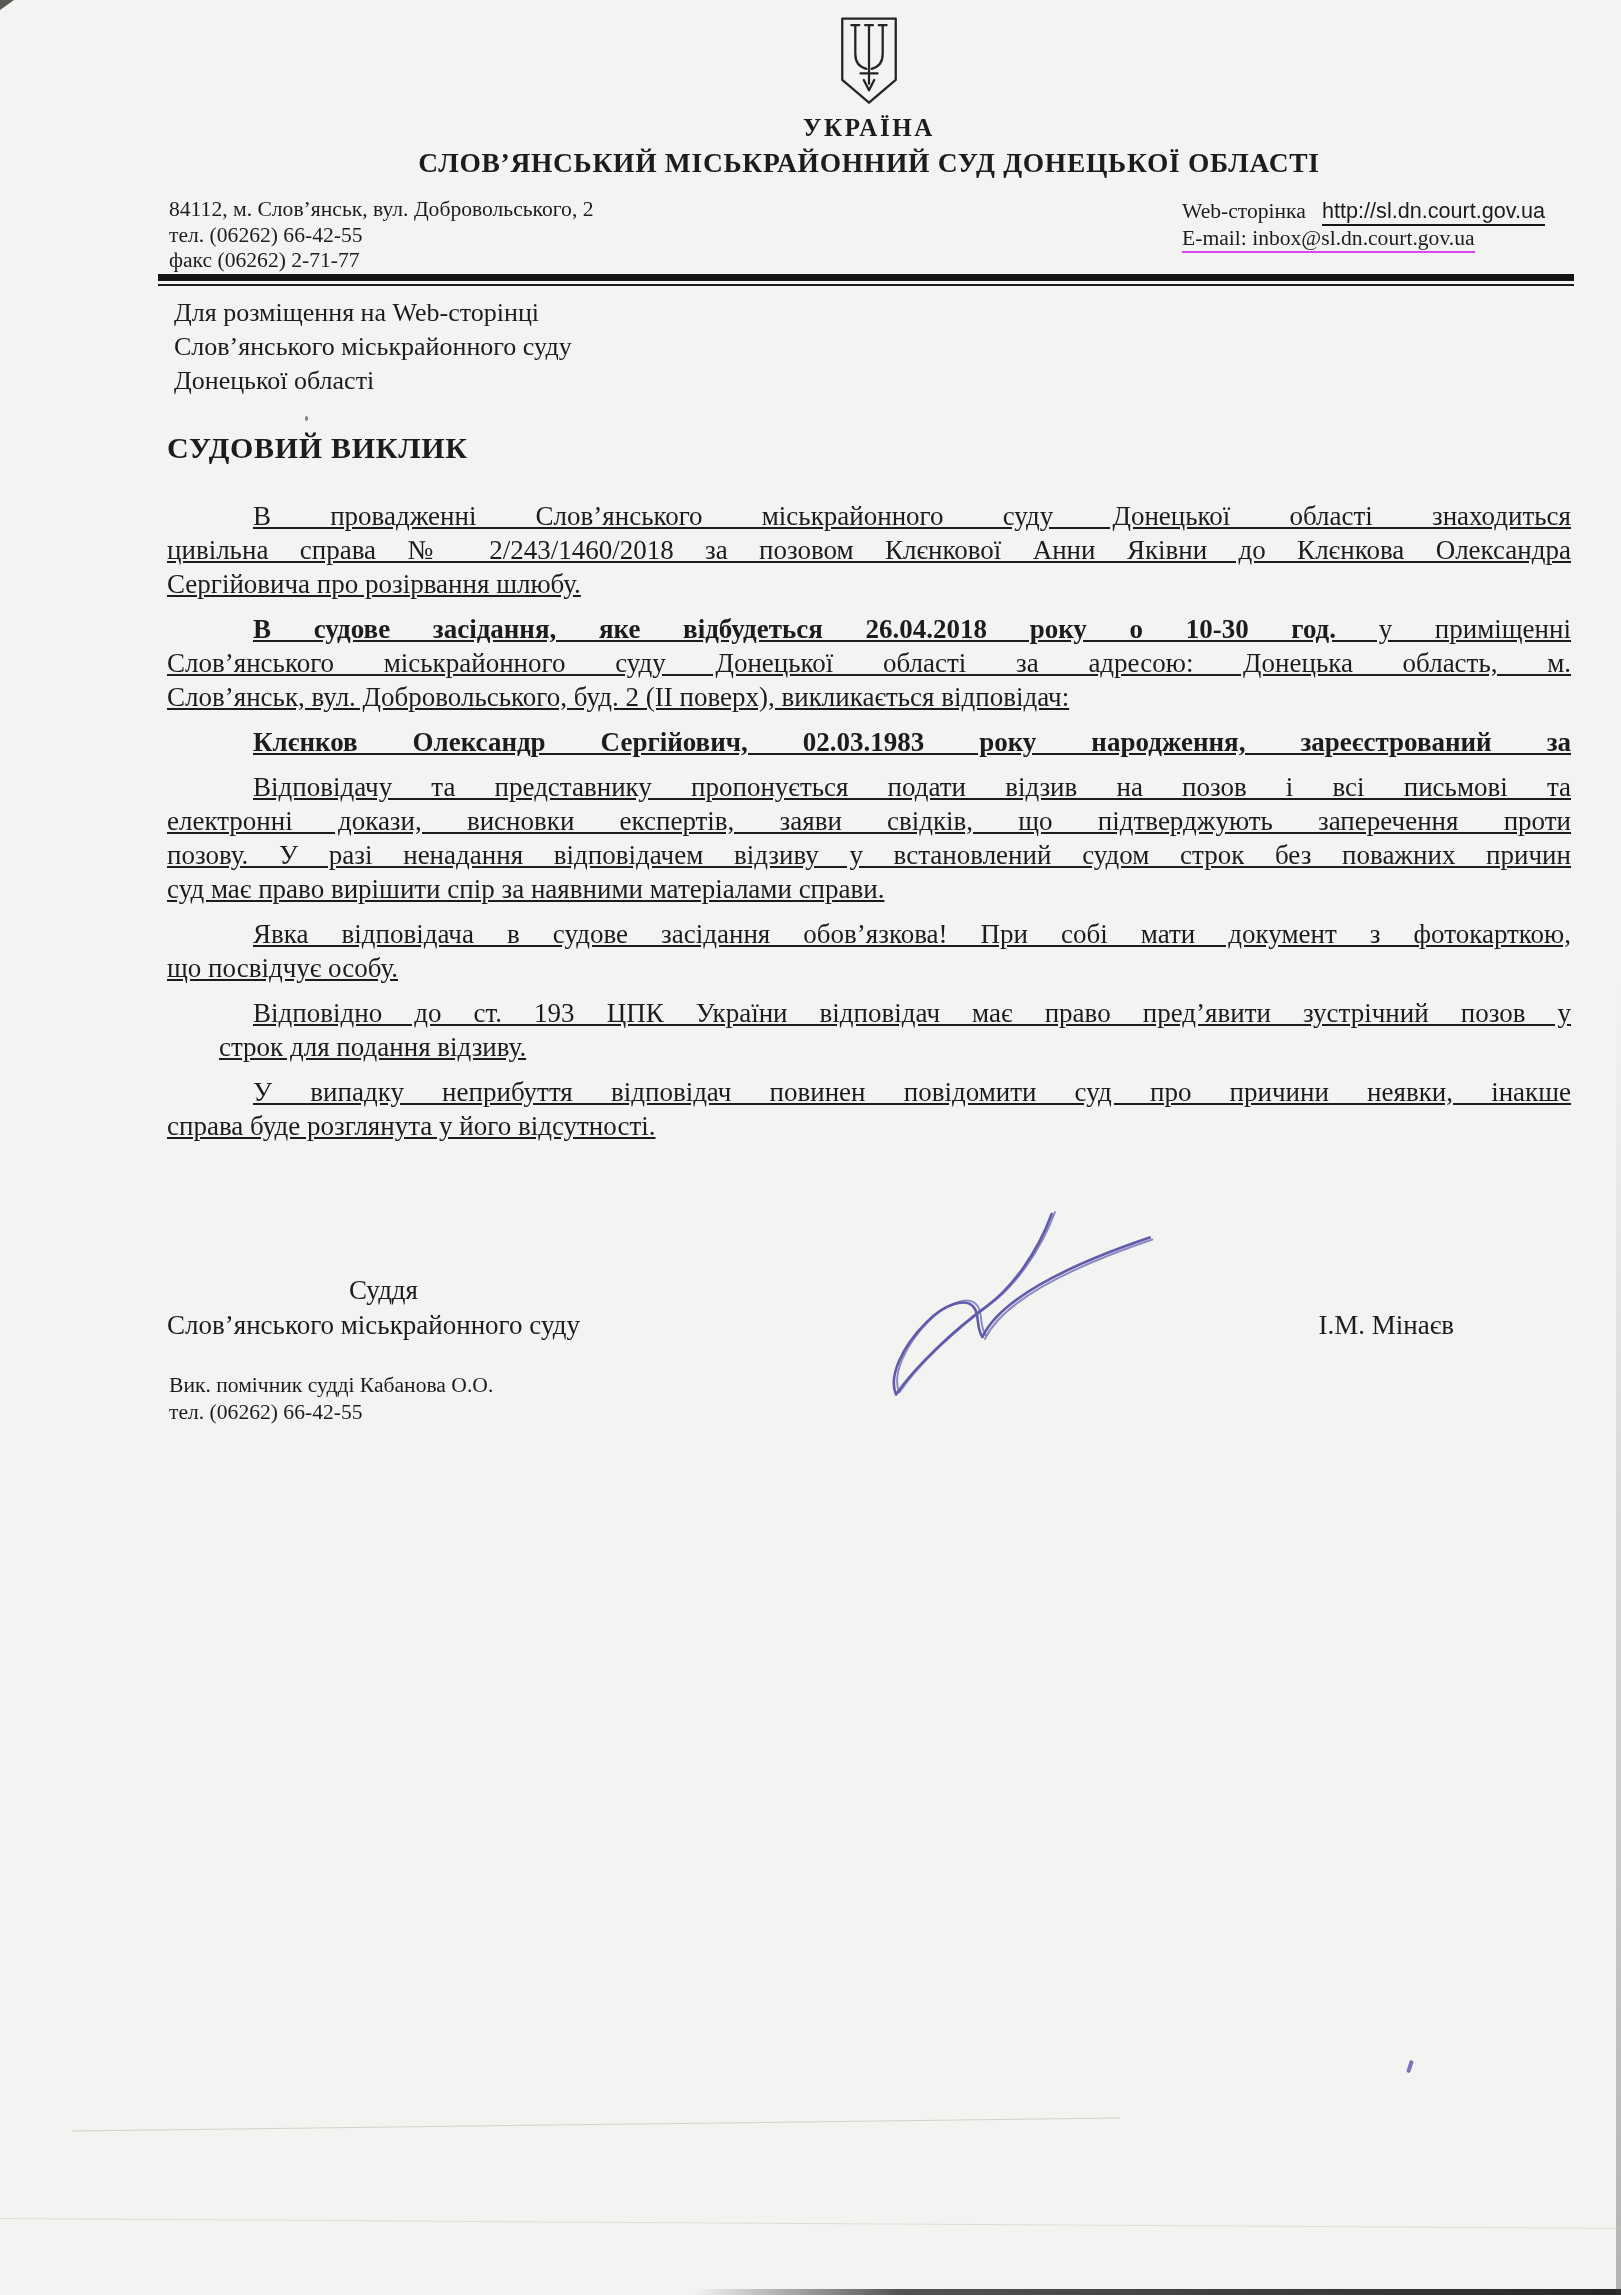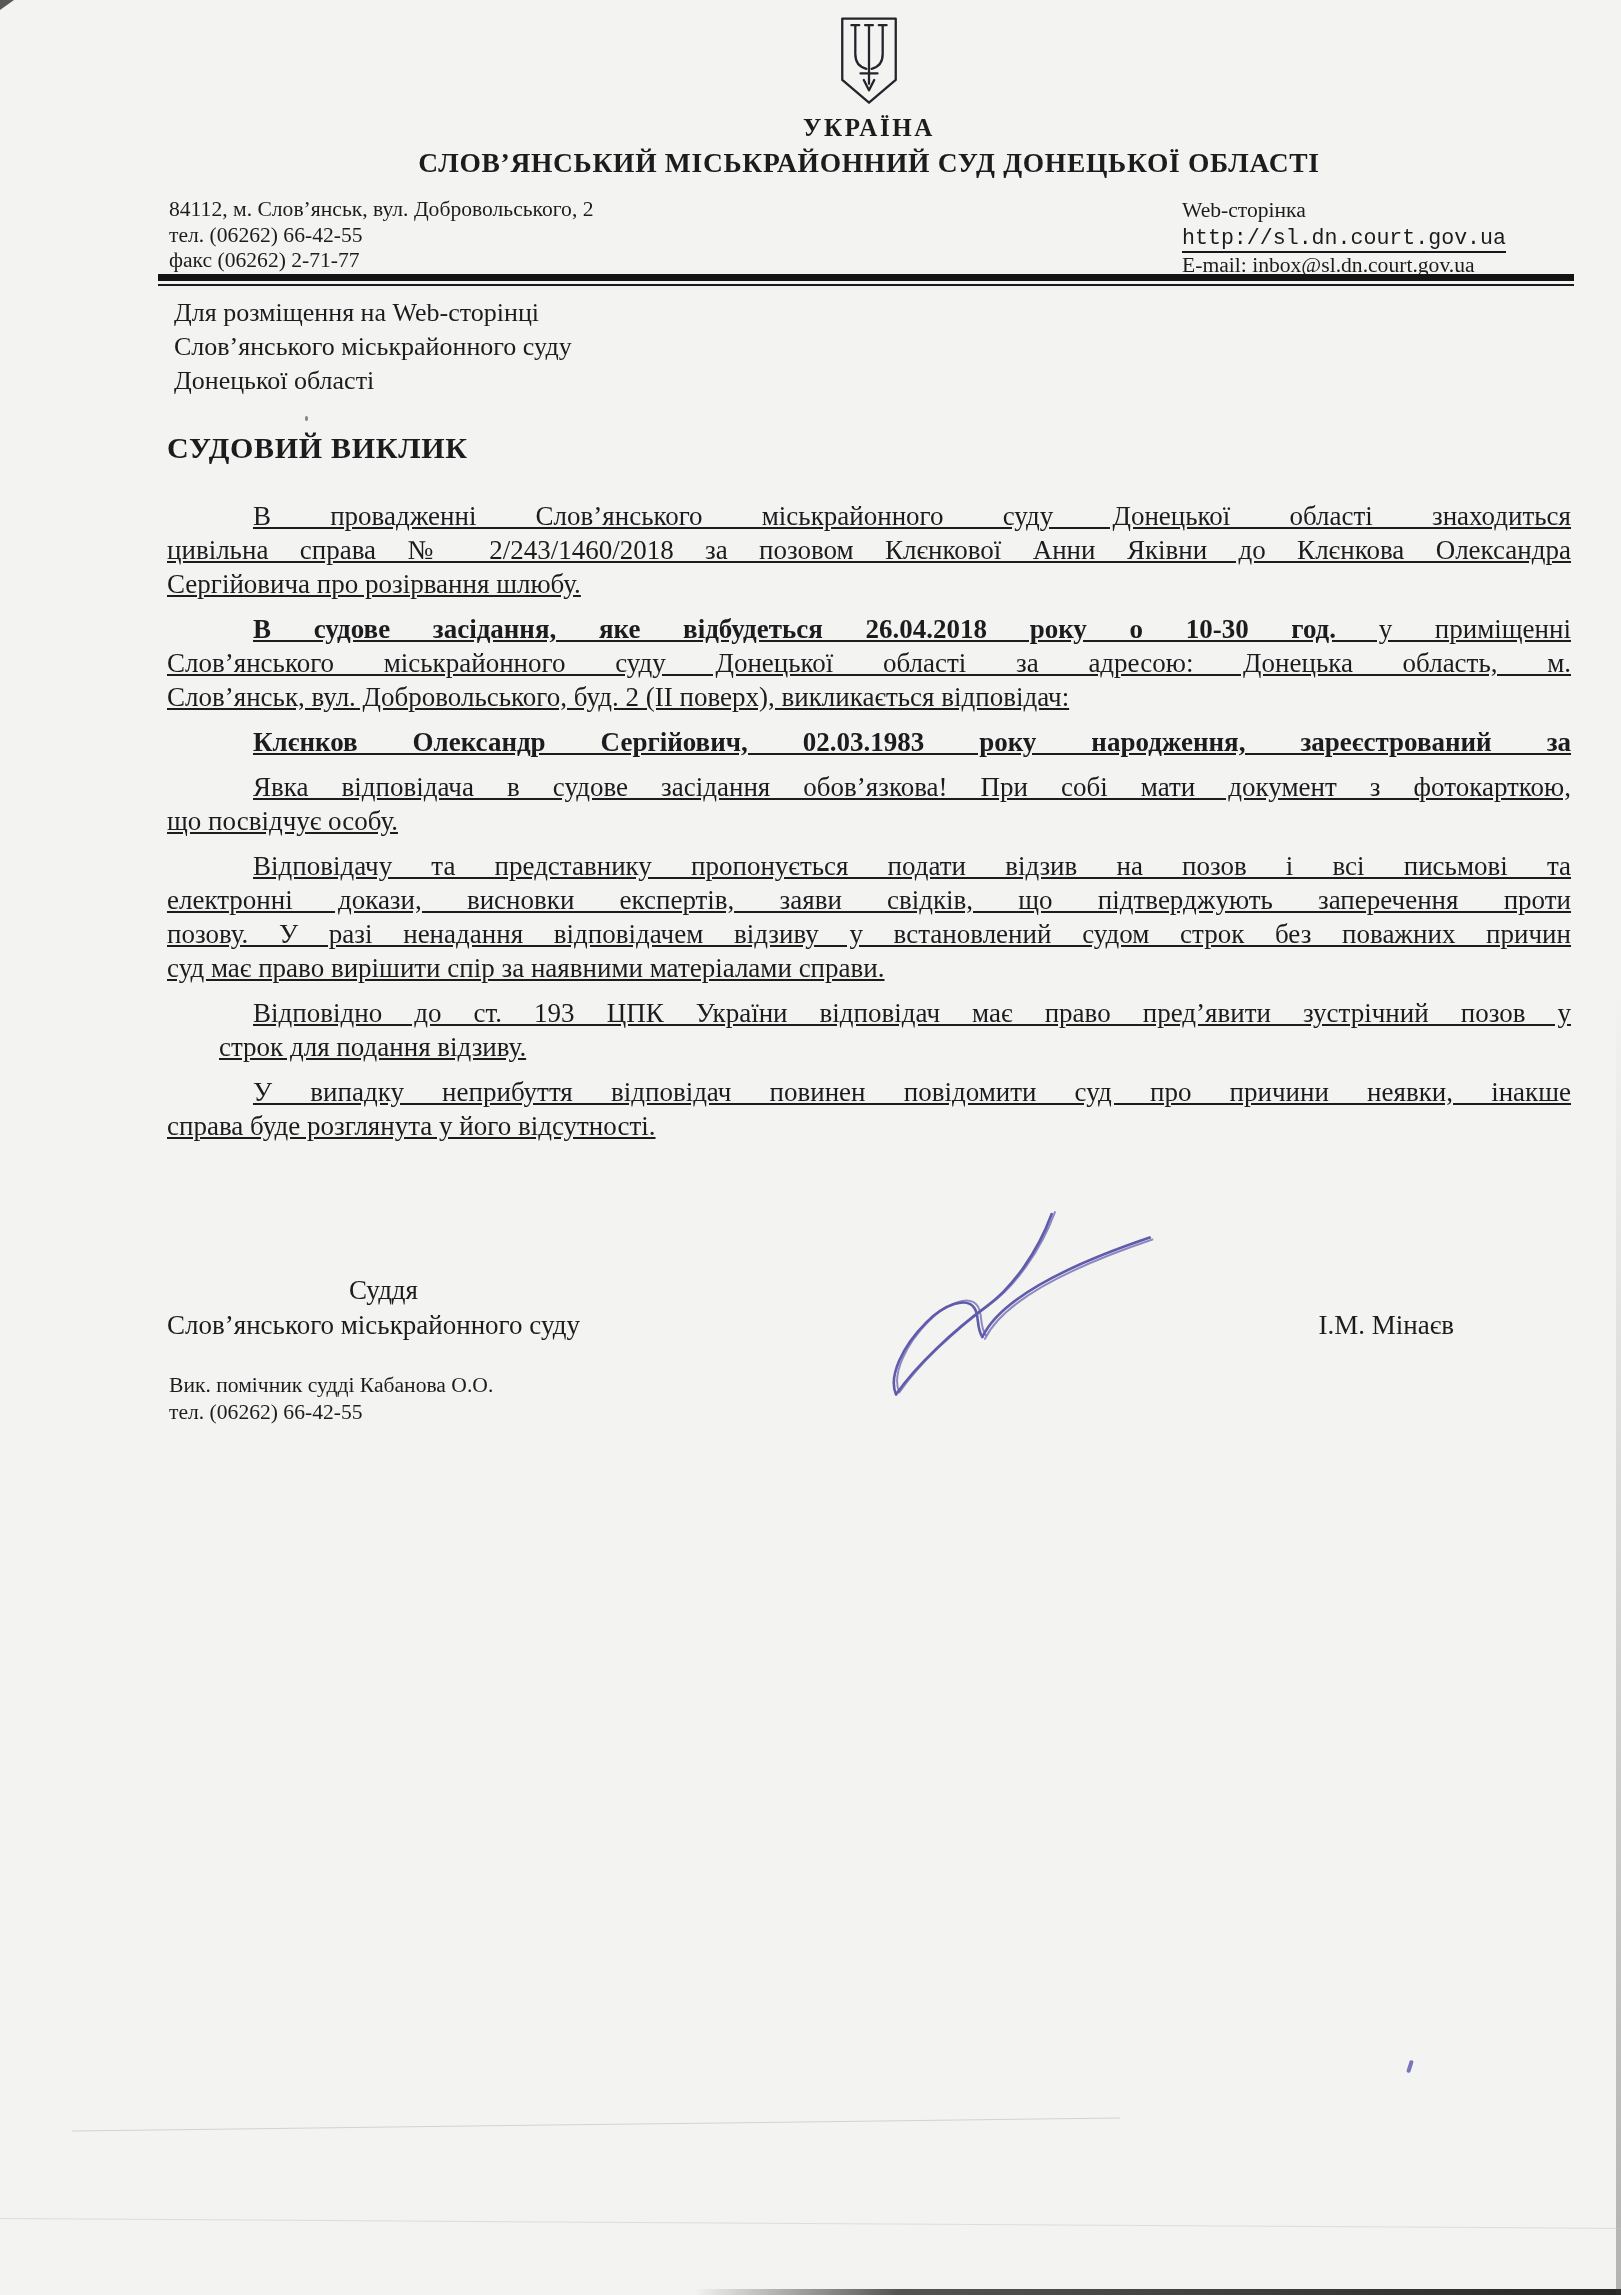--- a/index.html
+++ b/index.html
@@ -8,21 +8,21 @@
         background-color:#f3f3f1;
         font-family:"Liberation Serif", serif;color:#1c1c1e;}
   
   .header{position:absolute;left:167px;top:15.7px;width:1404px;text-align:center;}
   .emblem{display:block;margin:0 auto;}
   .country{margin-top:7.9px;font-weight:bold;font-size:25px;letter-spacing:2.6px;}
   .court-name{margin-top:5.2px;font-weight:bold;font-size:27.5px;letter-spacing:0.7px;white-space:nowrap;}
   
   .contact-left{position:absolute;left:169px;top:197px;font-size:21.6px;line-height:25.5px;}
   .contact-right{position:absolute;left:1182px;top:197px;font-size:21.6px;line-height:27px;}
-  .url{font-family:Liberation Mono, monospace;font-size:21.6px;border-bottom:2px solid #15151a;padding-bottom:0.7px;}
+  .url{font-family:Liberation Sans, sans-serif;font-size:21.6px;border-bottom:2px solid #15151a;padding-bottom:0.7px;}
   .email-underline{border-bottom:2px solid #d946ef;padding-bottom:0.7px;}
   
   .rule{position:absolute;left:158px;top:274px;width:1416px;}
   .rule-thick{height:7.2px;background:#141416;}
   .rule-thin{height:2px;background:#1c1c1e;margin-top:3.3px;}
   
   .note{position:absolute;left:174px;top:296px;font-size:26px;line-height:34px;}
   
   .doc-title{position:absolute;left:167px;top:431px;width:1404px;text-align:left;
              font-size:30px;font-weight:bold;letter-spacing:0.7px;}
@@ -117,28 +117,28 @@
       </div>
       <div class="para">
         <div class="line just ind1"><span class="b">В судове засідання, яке відбудеться 26.04.2018 року о 10-30 год.</span><span> у приміщенні</span></div>
         <div class="line just"><span>Слов’янського міськрайонного суду Донецької області за адресою: Донецька область, м.</span></div>
         <div class="line"><span>Слов’янськ, вул. Добровольського, буд. 2 (ІІ поверх), викликається відповідач:</span></div>
       </div>
       <div class="para">
         <div class="line just ind1"><span class="b">Клєнков Олександр Сергійович, 02.03.1983 року народження, зареєстрований за</span></div>
       </div>
       <div class="para">
-        <div class="line just ind1"><span>Явка відповідача в судове засідання обов’язкова! При собі мати документ з фотокарткою,</span></div>
-        <div class="line"><span>що посвідчує особу.</span></div>
-      </div>
-      <div class="para">
         <div class="line just ind1"><span>Відповідачу та представнику пропонується подати відзив на позов і всі письмові та</span></div>
         <div class="line just"><span>електронні докази, висновки експертів, заяви свідків, що підтверджують заперечення проти</span></div>
         <div class="line just"><span>позову. У разі ненадання відповідачем відзиву у встановлений судом строк без поважних причин</span></div>
         <div class="line"><span>суд має право вирішити спір за наявними матеріалами справи.</span></div>
+      </div>
+      <div class="para">
+        <div class="line just ind1"><span>Явка відповідача в судове засідання обов’язкова! При собі мати документ з фотокарткою,</span></div>
+        <div class="line"><span>що посвідчує особу.</span></div>
       </div>
       <div class="para">
         <div class="line just ind1"><span>Відповідно до ст. 193 ЦПК України відповідач має право пред’явити зустрічний позов у</span></div>
         <div class="line ind2"><span>строк для подання відзиву.</span></div>
       </div>
       <div class="para">
         <div class="line just ind1"><span>У випадку неприбуття відповідач повинен повідомити суд про причини неявки, інакше</span></div>
         <div class="line"><span>справа буде розглянута у його відсутності.</span></div>
       </div>
     </div>

